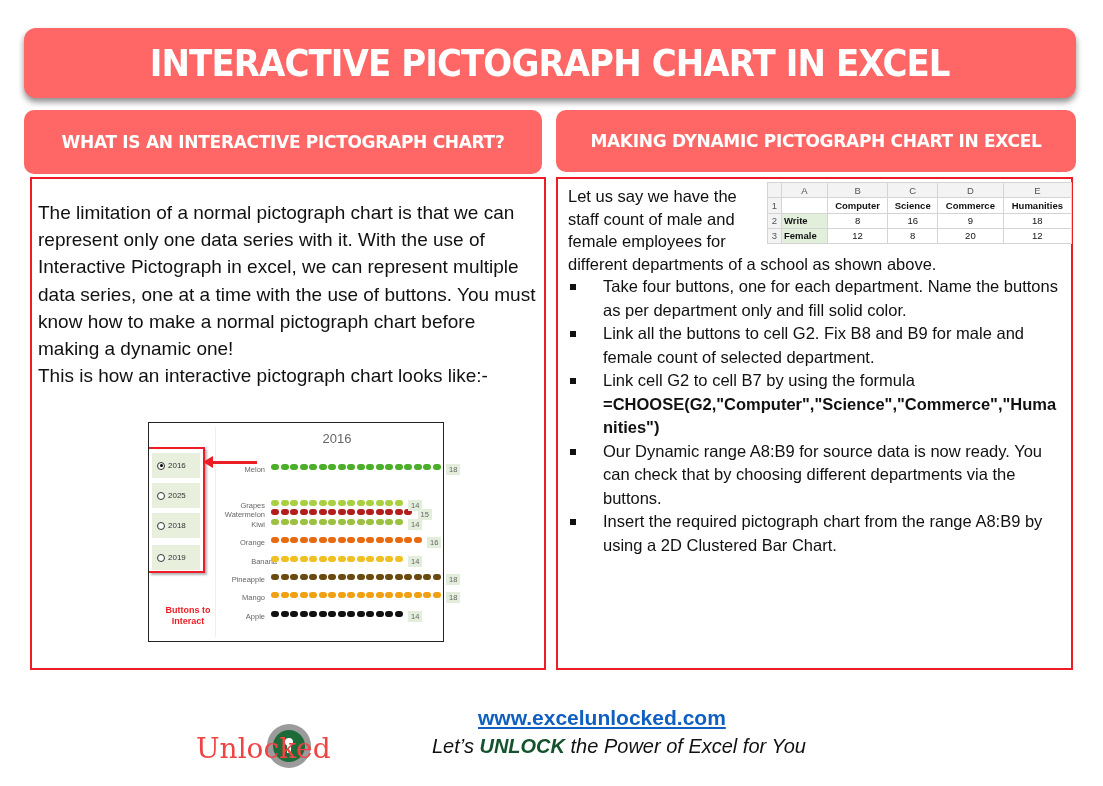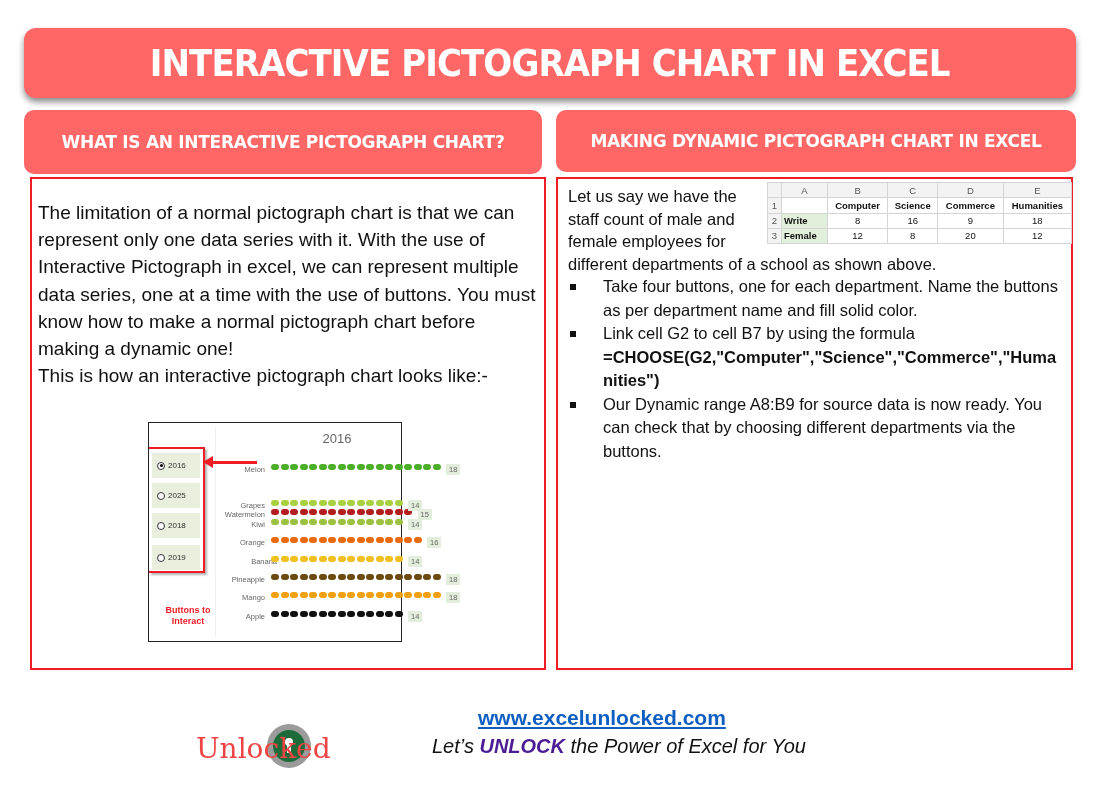--- a/index.html
+++ b/index.html
@@ -31,21 +31,21 @@
     position: absolute; border: 2px solid #ee1c24; background: #fff;
     font-family: "Liberation Sans", sans-serif;
   }
   #panel-left { left: 30px; top: 177px; width: 516px; height: 493px; padding: 20px 6px; }
   #panel-right { left: 556px; top: 177px; width: 517px; height: 493px; padding: 6px 10px; }
 
   .intro-text { font-size: 19px; line-height: 27.2px; color: #111; }
 
   
   .chart-img {
-    position: absolute; left: 116px; top: 243px; width: 254px; height: 220px;
+    position: absolute; left: 116px; top: 243px; width: 296px; height: 220px;
     border: 1.5px solid #222; background: #fff;
   }
   .chart-img .plot-area { position: absolute; left: 66px; top: 4px; width: 244px; height: 210px; border-left: 1px solid #eee; }
   .chart-title { position: absolute; left: 66px; top: 8px; width: 244px; text-align: center; font-size: 13px; color: #666; }
   .btn-group {
     position: absolute; left: 0; top: 24px; width: 56px; height: 126px;
     border: 2px solid #ee1c24; border-left: none; box-shadow: 2px 2px 2px rgba(0,0,0,0.3);
   }
   .radio-btn {
     position: absolute; left: 3px; width: 48px; height: 25px; background: #e8efdc;
@@ -104,21 +104,21 @@
   .lock-ring { position: absolute; left: 75px; top: 22px; width: 44px; height: 44px; border-radius: 50%; background: #9b9b9b; }
   .lock-body { position: absolute; left: 81px; top: 28px; width: 32px; height: 32px; border-radius: 50%; background: #1e6b3a; }
   .lock-key { position: absolute; left: 93px; top: 36px; width: 8px; height: 8px; border-radius: 50%; background: #fff; }
   .lock-key-stem { position: absolute; left: 95px; top: 42px; width: 4px; height: 9px; background: #fff; }
 
   .site-link {
     position: absolute; left: 478px; top: 706px; font-size: 21px; font-weight: bold; color: #0f5fc2;
     text-decoration: underline;
   }
   .tagline { position: absolute; left: 432px; top: 735px; font-size: 20px; font-style: italic; color: #111; }
-  .tagline .unlock { color: #4c1d95; font-weight: bold; }
+  .tagline .unlock { color: #14532d; font-weight: bold; }
 </style>
 </head>
 <body>
 
 <div class="banner">
   <span class="banner-title">INTERACTIVE PICTOGRAPH CHART IN EXCEL</span>
 </div>
 
 <div class="section-header" id="hdr-left">
   <span>WHAT IS AN INTERACTIVE PICTOGRAPH CHART?</span>
@@ -394,26 +394,28 @@
       <td>20</td>
       <td>12</td>
     </tr>
   </tbody>
     </table>
 
   <div class="intro-r">Let us say we have the staff count of male and female employees for</div>
   <div class="intro-r-full">different departments of a school as shown above.</div>
 
   <ul class="steps">
-    <li><span>Take four buttons, one for each department. Name the buttons as per department name and fill solid color.</span></li>
+    <li><span>Take four buttons, one for each department. Name the buttons as per department only and fill solid color.</span></li>
+    <li><span>Link all the buttons to cell G2. Fix B8 and B9 for male and female count of selected department.</span></li>
     <li>
       <span>Link cell G2 to cell B7 by using the formula</span>
       <span class="formula">=CHOOSE(G2,"Computer","Science","Commerce","Humanities")</span>
     </li>
     <li><span>Our Dynamic range A8:B9 for source data is now ready. You can check that by choosing different departments via the buttons.</span></li>
+    <li><span>Insert the required pictograph chart from the range A8:B9 by using a 2D Clustered Bar Chart.</span></li>
   </ul>
 </div>
 
 <div class="logo">
   <div class="lock-ring"></div>
   <div class="lock-body"></div>
   <div class="lock-key"></div>
   <div class="lock-key-stem"></div>
   <div class="logo-bottom">Unlocked</div>
 </div>

